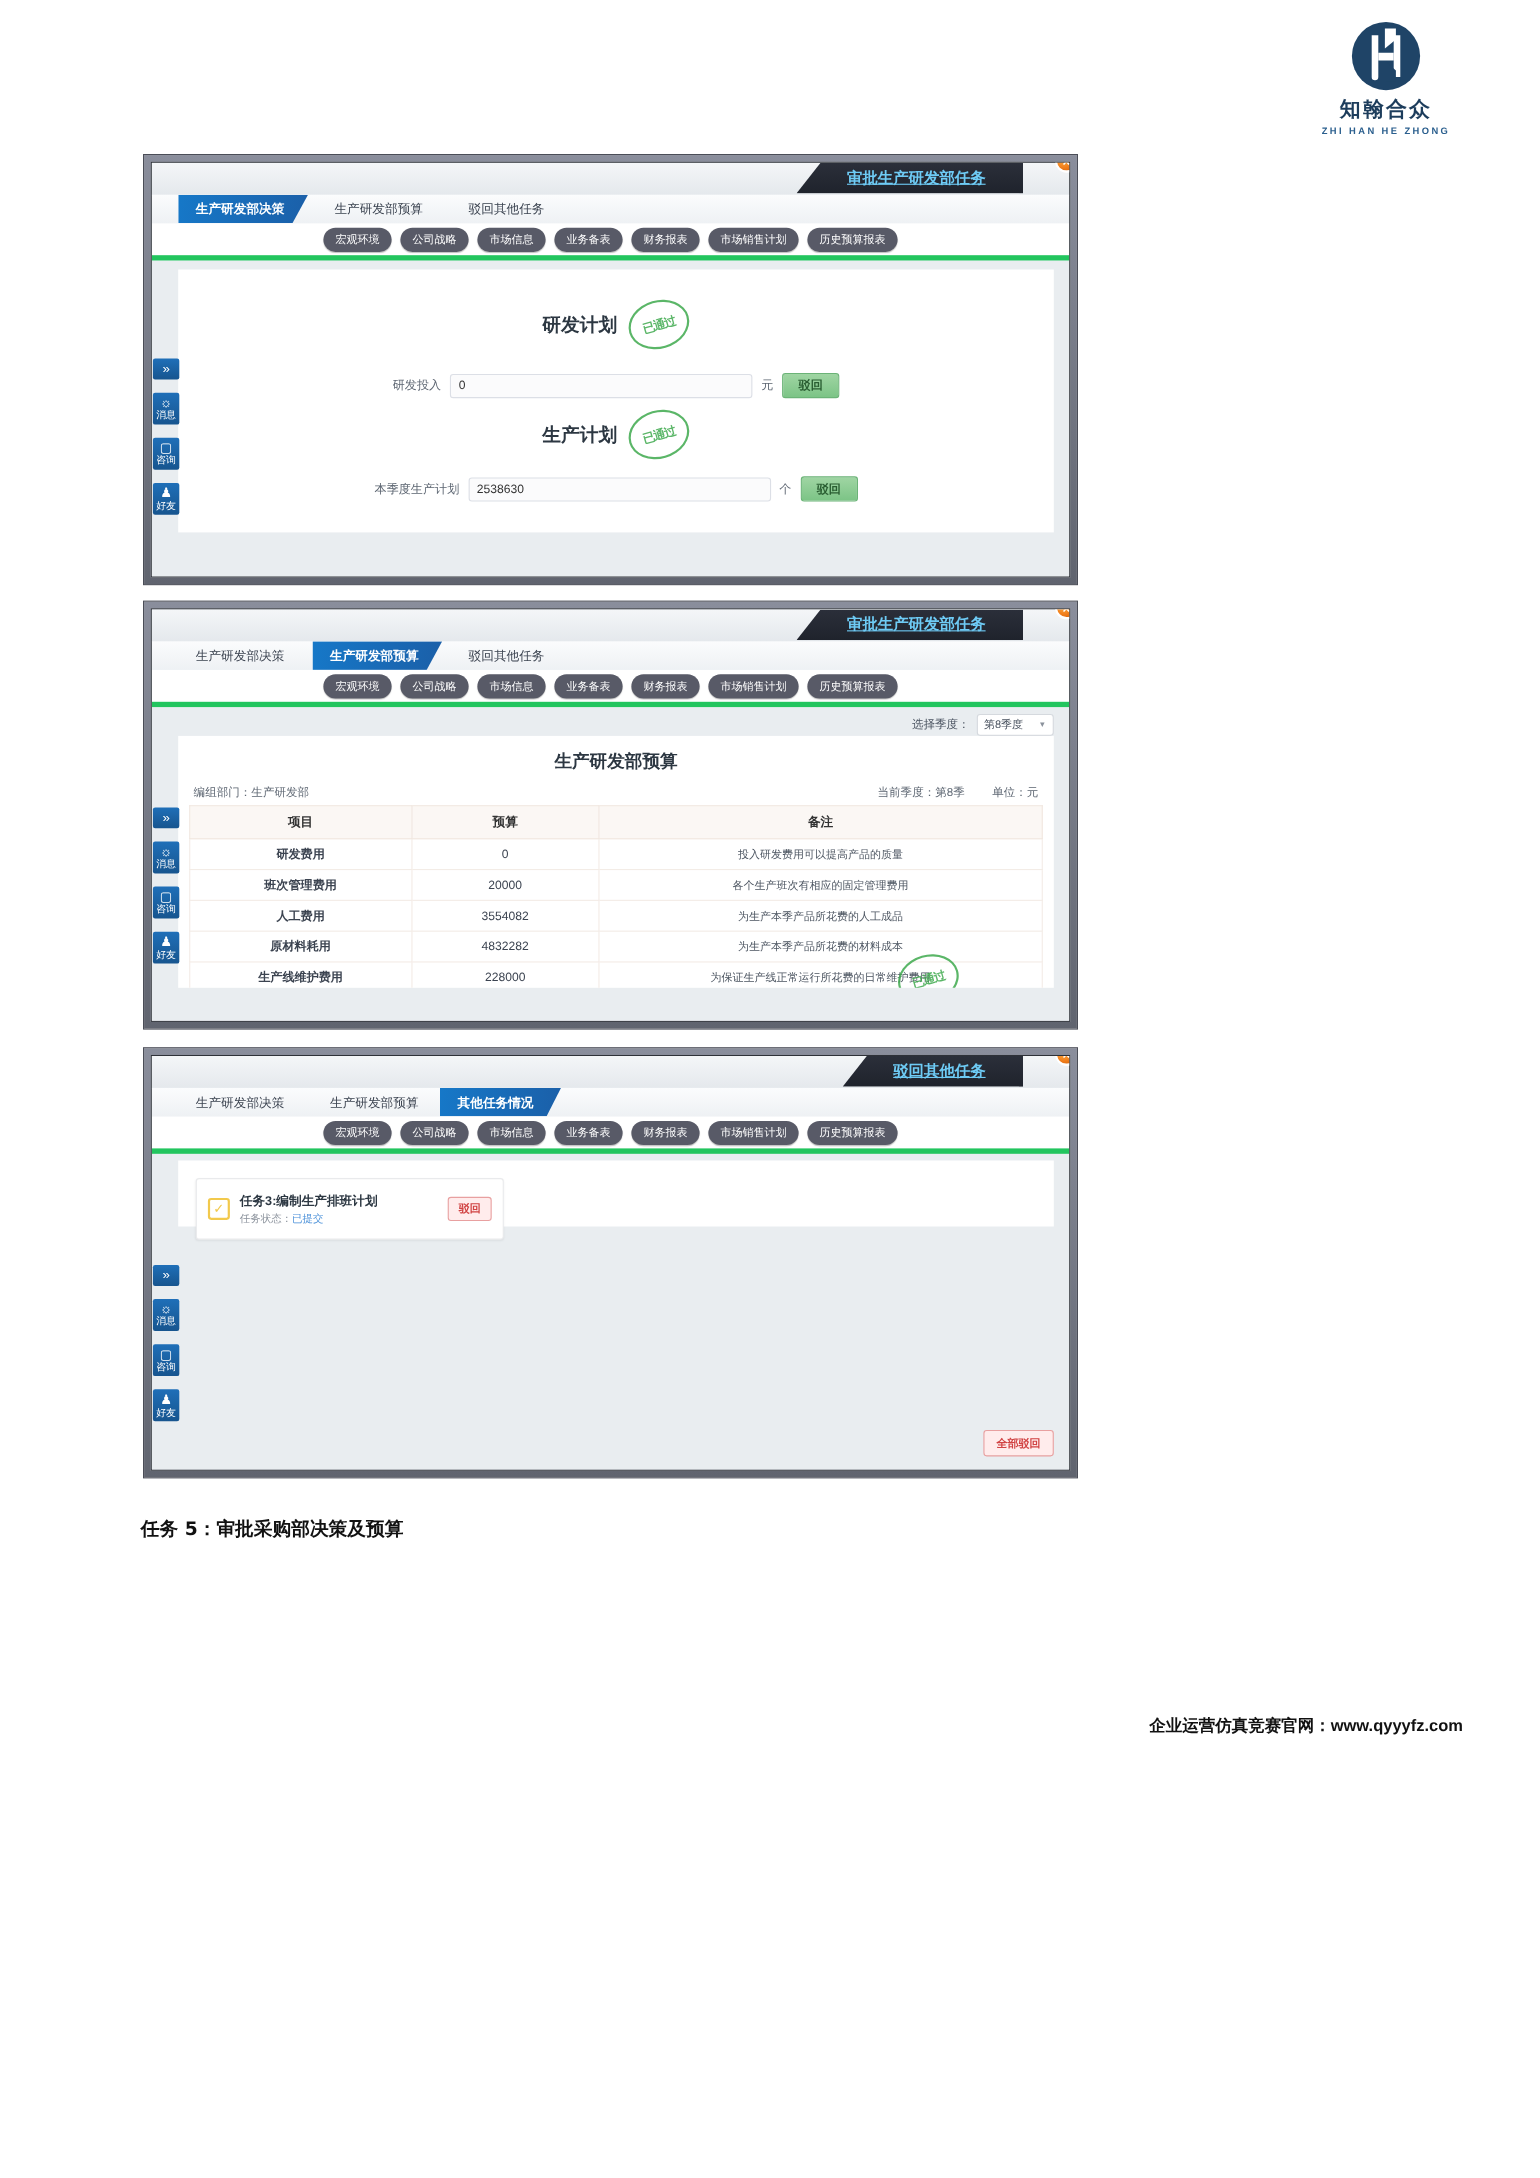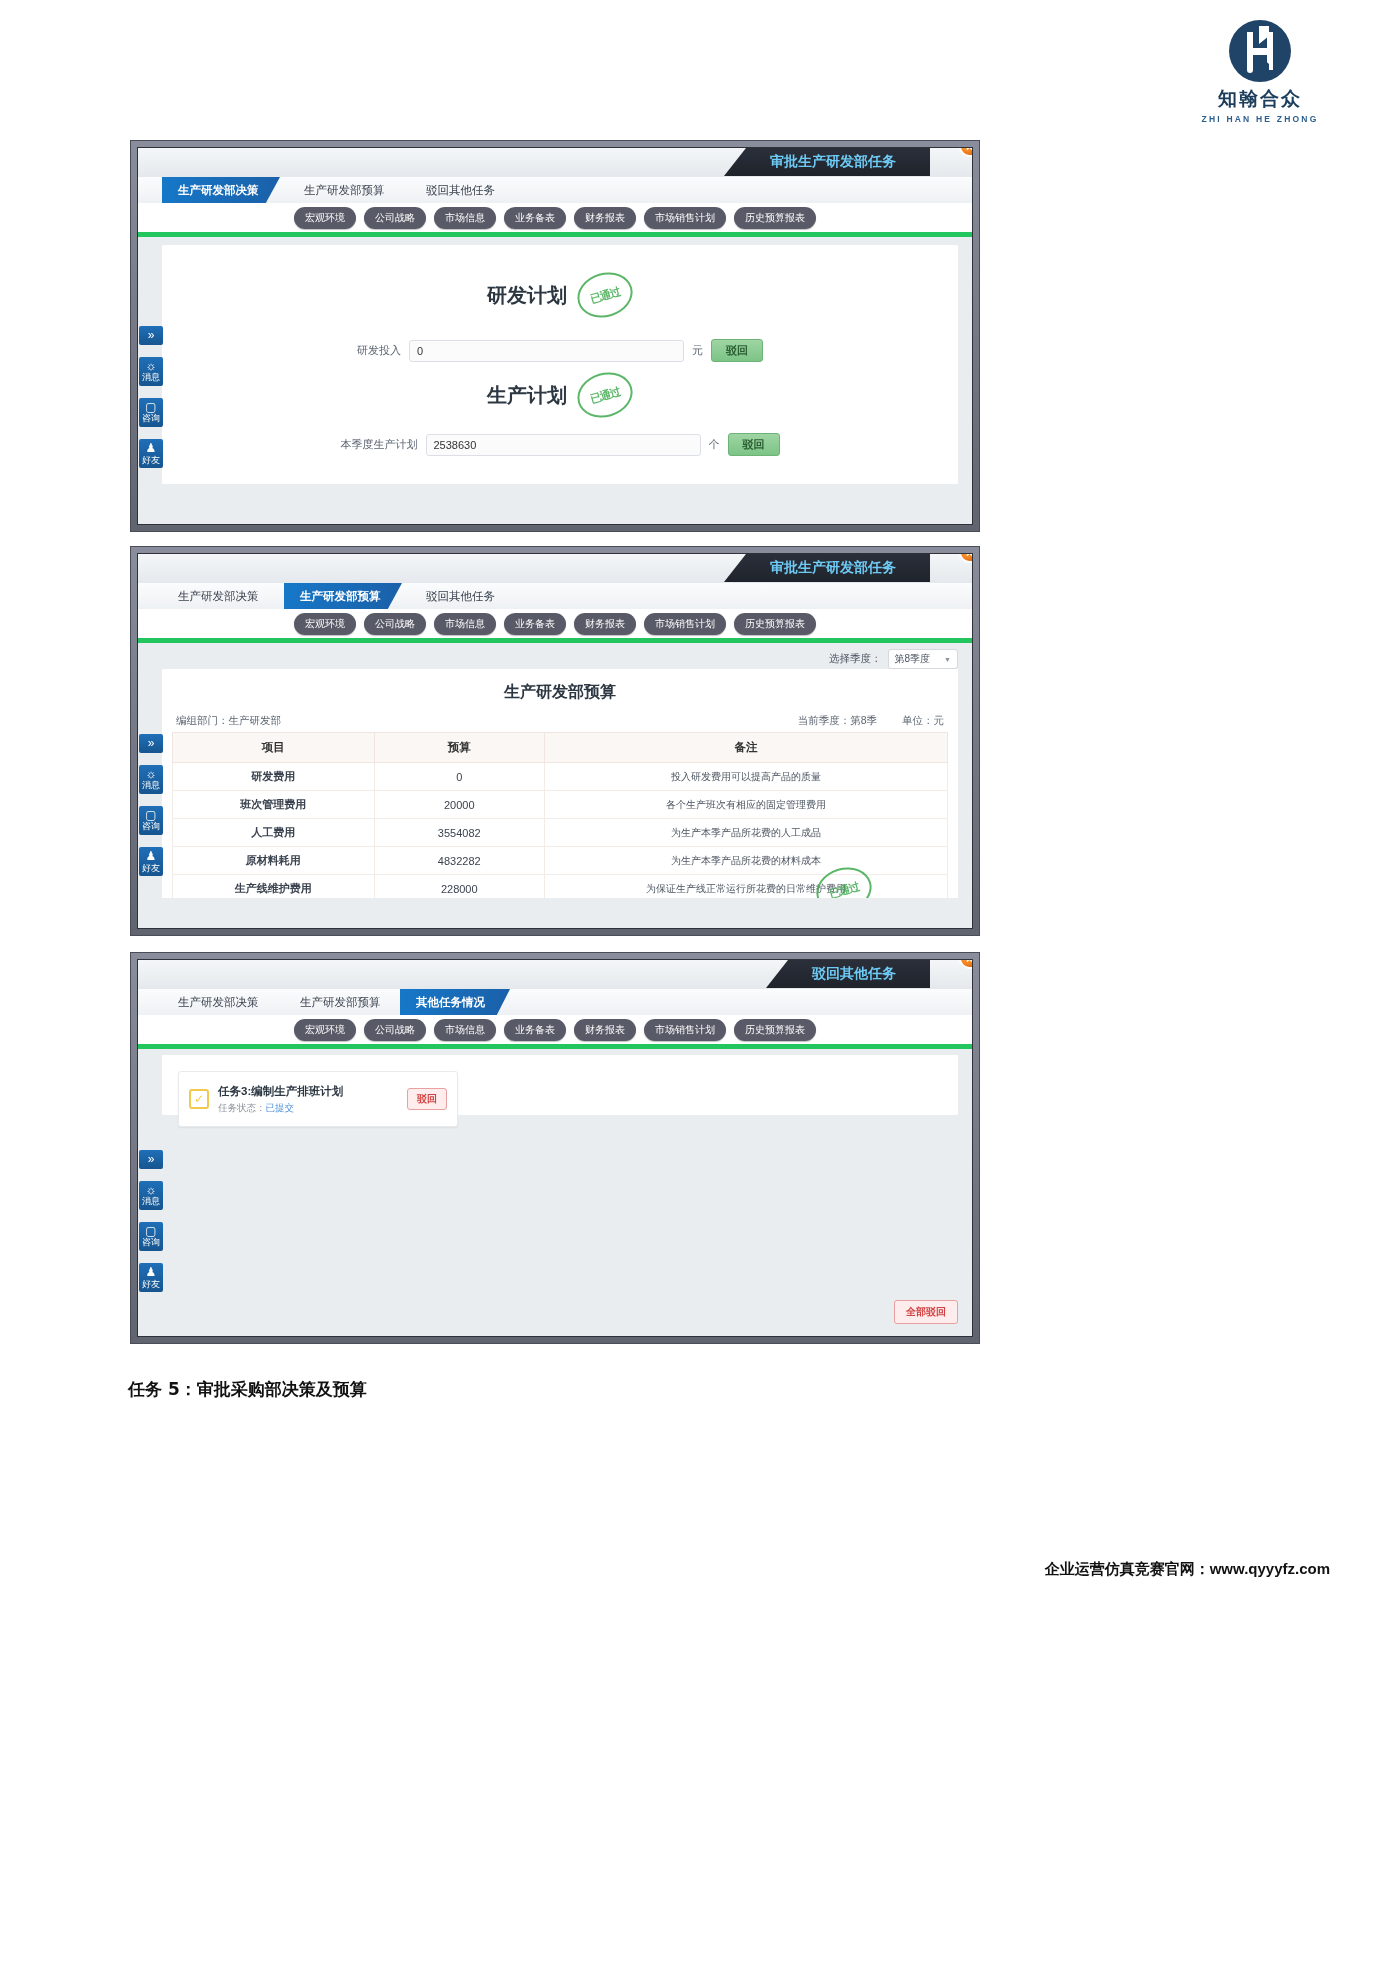--- a/index.html
+++ b/index.html
@@ -41,20 +41,21 @@
     position:absolute; left:0; top:0; right:0; height:30px;
     background:linear-gradient(#f4f6f8,#e4e8ec);
   }
   .title-plate {
     position:absolute; top:0; right:42px; height:28px;
     background:linear-gradient(#2b2f3a,#1f232c);
     color:#6ecbf5; font-weight:bold; font-size:14px;
     display:flex; align-items:center; justify-content:center;
     padding:0 34px 0 46px;
     clip-path:polygon(22px 0,100% 0,100% 100%,0 100%);
+    text-decoration:underline;
   }
   .title-plate::after{
     content:""; position:absolute; right:-26px; top:0; width:30px; height:100%;
     background:linear-gradient(#2b2f3a,#1f232c);
     clip-path:polygon(0 0,100% 0,70% 100%,0 100%);
   }
   .close-btn {
     position:absolute; right:-8px; top:-12px; width:21px; height:21px;
     border-radius:50%; background:radial-gradient(circle at 35% 30%,#ffb84d,#f07c1a 60%,#c85a0a);
     border:2px solid #fff; z-index:8;
@@ -99,21 +100,21 @@
     display:flex; flex-direction:column; align-items:center; gap:12px; z-index:6;
   }
   .rail-btn {
     width:24px; background:linear-gradient(#1f6fb8,#17558f);
     color:#fff; font-size:9px; text-align:center; padding:3px 0;
     border-radius:2px; line-height:1.1;
   }
   .rail-ico { font-size:12px; display:block; }
 
   
-  .sec-title { text-align:center; font-size:20px; font-weight:bold; color:#2c3742; }
+  .sec-title { text-align:center; font-size:17px; font-weight:bold; color:#2c3742; }
   .stamp {
     width:56px;height:44px;border-radius:50%;
     border:2.5px solid #3faa4e; color:#3faa4e;
     display:flex;align-items:center;justify-content:center;
     font-size:11px;font-weight:bold; transform:rotate(-16deg);
     opacity:.85; letter-spacing:-1px;
   }
   .frow { display:flex; align-items:center; justify-content:center; gap:8px; }
   .flabel { font-size:11px; color:#5d6672; white-space:nowrap; }
   .finput {

